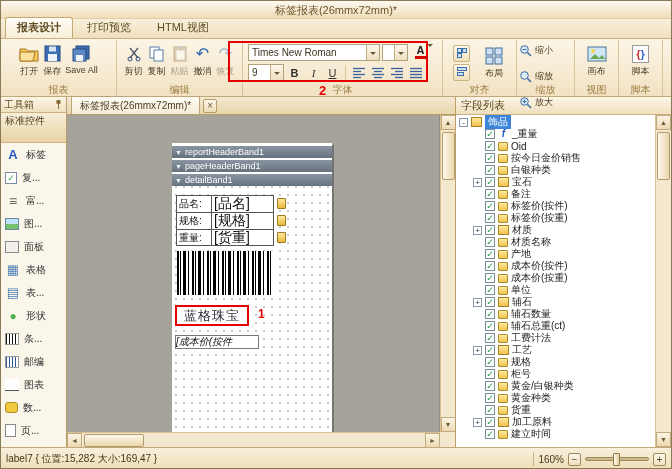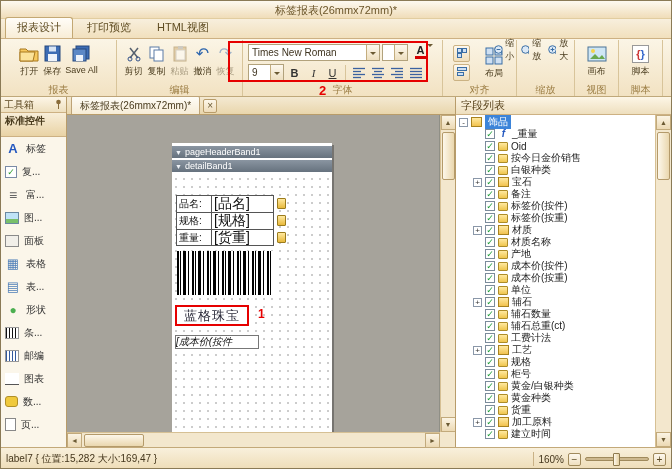--- a/index.html
+++ b/index.html
@@ -9,21 +9,21 @@
     border:1px solid #8a7a56;background:#f2e3c6;
     font-family:"Liberation Sans","DejaVu Sans",sans-serif;font-size:11px;color:#3f3420;
   }
   
   .titlebar{height:18px;line-height:18px;text-align:center;font-size:11px;color:#6b5529;
     background:linear-gradient(#fdf9f0,#f0ddb9);border-bottom:1px solid #e2cda0;}
   
   .tabstrip{height:20px;display:flex;align-items:flex-end;gap:2px;padding-left:4px;
     background:linear-gradient(#f8efdd,#f1e0bd);border-bottom:1px solid #cdb183;}
   .rtab{padding:2px 11px 3px;font-size:11px;color:#5f4c22;border:1px solid transparent;border-bottom:none;border-radius:3px 3px 0 0;}
-  .rtab.active{background:linear-gradient(#fffdf8,#f8edd6);border-color:#c3a873;}
+  .rtab.active{background:linear-gradient(#fffdf8,#f8edd6);border-color:#c3a873;font-weight:bold;}
   
   .ribbon{height:58px;display:flex;background:linear-gradient(#fbf5e6,#f2e2c2);border-bottom:1px solid #bfa87a;padding-top:1px;}
   .rgroup{position:relative;display:flex;flex-direction:column;border-right:1px solid #d8c49a;padding:2px 2px 13px;}
   .rg-label{position:absolute;left:0;right:0;bottom:0;height:12px;line-height:12px;text-align:center;font-size:10px;color:#9c7e45;}
   .rg-body{display:flex;justify-content:center;align-items:flex-start;gap:1px;flex:1;width:100%;}
   .g-report{width:116px}.g-edit{width:126px}.g-font{width:200px}.g-align{width:74px}.g-zoom{width:58px}.g-view{width:44px}.g-script{width:44px}
   .bigbtn{display:flex;flex-direction:column;align-items:center;min-width:22px;padding:1px 1px;border-radius:2px;font-size:9px;color:#4a3c1e;gap:1px;cursor:default;}
   .bigbtn .ico{height:21px;display:flex;align-items:center;justify-content:center;}
   .bigbtn.disabled{opacity:.45;}
   .bl{white-space:nowrap;}
@@ -41,33 +41,33 @@
   .btn.bld{font-weight:bold}.btn.itl{font-style:italic;font-family:"Liberation Serif",serif}.btn.und{text-decoration:underline}
   .colorbtn{width:28px;height:17px;display:flex;align-items:center;justify-content:center;gap:1px;border:1px solid transparent;}
   .colorA{display:flex;flex-direction:column;align-items:center;line-height:9px;font-weight:bold;font-size:11px;color:#222;}
   .redbar{width:11px;height:3px;background:#d40000;margin-top:1px;}
   .vsep{width:1px;height:16px;background:#d8c49a;margin:0 2px;}
   
   .alignbody{gap:12px;align-items:center;}
   .smallcol{display:flex;flex-direction:column;gap:2px;}
   .sbtn{width:17px;height:17px;display:flex;align-items:center;justify-content:center;border:1px solid #cbb283;background:linear-gradient(#fdf8ee,#f0dfbc);border-radius:2px;}
   .layoutbtn{display:flex;flex-direction:column;align-items:center;font-size:9px;gap:1px;padding:1px 3px;}
-  .zcol{display:flex;flex-direction:row;justify-content:flex-end;gap:2px;padding-top:2px;}
+  .zcol{display:flex;flex-direction:column;justify-content:flex-end;gap:14px;padding-top:2px;}
   .zrow{display:flex;align-items:center;gap:3px;font-size:9px;height:12px;color:#4a3c1e;}
   .script-icon{width:17px;height:18px;background:#fff;border:1px solid #999;display:flex;align-items:center;justify-content:center;font-weight:bold;font-size:11px;}
   .script-icon::before{content:"{";color:#c33;}
   .script-icon::after{content:"}";color:#36c;}
   
   .main{display:flex;height:350px;}
   
   .toolbox{width:66px;background:#fbf6ea;border-right:1px solid #b89c6a;display:flex;flex-direction:column;overflow:hidden;}
   .tb-header{height:16px;display:flex;align-items:center;justify-content:space-between;padding:0 3px;font-size:10px;color:#5a451e;
     background:linear-gradient(#fdf6e7,#eedfbe);border-bottom:1px solid #cdb183;}
-  .tb-group{height:24px;line-height:15px;padding-left:4px;font-size:10px;color:#4a3c1e;
-    background:linear-gradient(#f8eed9,#e9d3a5);border-bottom:1px solid #cdb183;font-weight:bold;}
+  .tb-group{height:30px;line-height:15px;padding-left:4px;font-size:10px;color:#4a3c1e;
+    background:linear-gradient(#f8eed9,#e9d3a5);border-bottom:1px solid #cdb183;}
   .tb-list{flex:1;overflow:hidden;}
   .tool-item{display:flex;align-items:center;gap:5px;height:23px;padding-left:4px;font-size:10px;color:#333;}
   .tool-icon{width:16px;height:15px;flex:none;display:inline-flex;align-items:center;justify-content:center;font-size:11px;}
   .pointer-icon::before{content:"▲";display:inline-block;transform:rotate(-35deg);color:#222;font-size:10px;}
   .label-icon::before{content:"A";color:#2458c0;font-weight:bold;font-size:13px;}
   .checkbox-icon{width:12px;height:12px;border:1px solid #7a8ba6;background:#fff;}
   .checkbox-icon::before{content:"✓";color:#2e9c2e;font-size:9px;line-height:10px;display:block;text-align:center;}
   .richtext-icon::before{content:"≡";color:#666;font-size:14px;}
   .picture-icon{width:14px;height:12px;background:linear-gradient(180deg,#bfe3f7 55%,#79c06a 55%);border:1px solid #6a88a0;}
   .panel-icon{width:14px;height:12px;border:1px solid #8a8a8a;background:#f1efe9;}
@@ -494,20 +494,23 @@
         <div class="doctab">
           <span>标签报表(26mmx72mm)*</span>
         </div>
         <span class="doctab-close">×</span>
       </div>
       <div class="canvas-grid">
         <div class="workspace">
           <div class="page">
             <div class="bands">
                 <div class="band">
+    <span class="band-name">reportHeaderBand1</span>
+  </div>
+                <div class="band">
     <span class="band-name">pageHeaderBand1</span>
   </div>
                 <div class="band">
     <span class="band-name">detailBand1</span>
   </div>
               </div>
             <div class="dtable">
                 <div class="trowx">
     <span class="tk">品名:</span>
     <span class="tv">[品名]</span>

